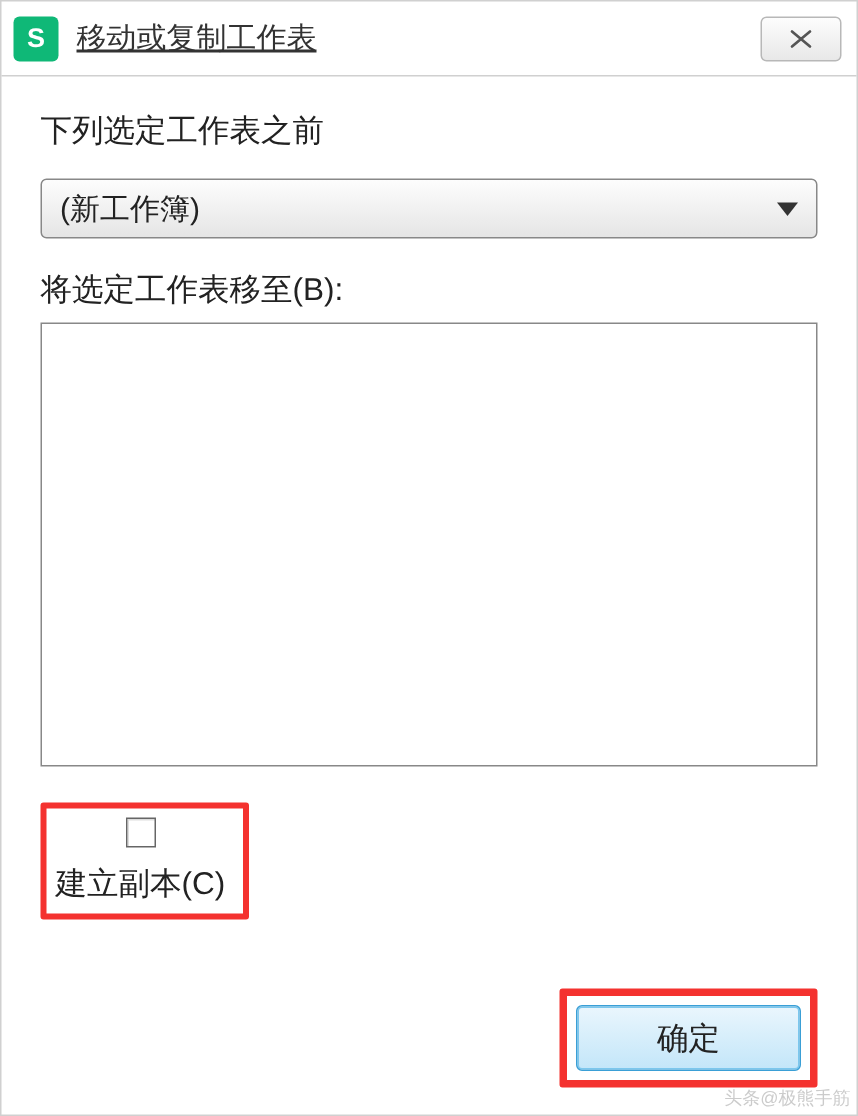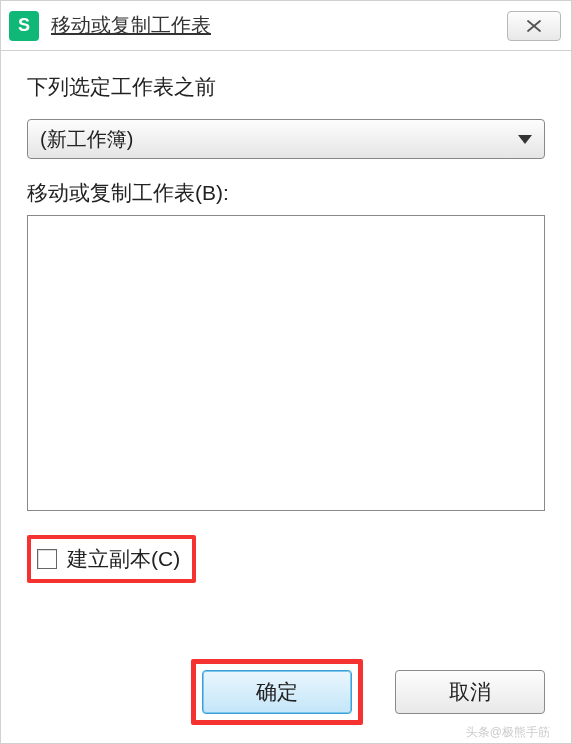--- a/index.html
+++ b/index.html
@@ -98,20 +98,21 @@
       border: 1px solid #888;
       background: #fff;
       margin-bottom: 24px;
     }
     .checkbox-row {
       display: flex;
       align-items: center;
       gap: 10px;
       padding: 6px 4px;
       width: fit-content;
+      flex-direction: column;
     }
     .hl-red {
       border: 4px solid #f4322f;
       border-radius: 2px;
       padding: 6px 12px 6px 6px;
     }
     .chk {
       width: 20px;
       height: 20px;
       border: 1px solid #666;
@@ -146,21 +147,21 @@
       box-shadow: 0 0 0 1px #7cc7ed inset;
     }
     .ok-wrap {
       border: 5px solid #f4322f;
       padding: 6px;
       border-radius: 2px;
     }
     .watermark {
       position: absolute;
       bottom: 2px;
-      right: 21px;
+      right: 4px;
       font-size: 12px;
       color: #aaa;
       opacity: 0.6;
     }
   </style>
 </head>
 <body>
 
 <div class="dialog">
 
@@ -177,34 +178,31 @@
   </div>
 
   <div class="body">
     <div class="section-label">下列选定工作表之前</div>
 
     <div class="combo">
       <span class="combo-text">(新工作簿)</span>
       <span class="combo-arrow"></span>
     </div>
 
-    <div class="field-label">移动或复制工作表(B):</div>
+    <div class="field-label">将选定工作表移至(B):</div>
     <div class="listbox"></div>
 
     <div class="checkbox-row hl-red">
       <div class="chk"></div>
       <span class="chk-label">建立副本(C)</span>
     </div>
   </div>
 
   <div class="button-row">
     <div class="ok-wrap">
       <div class="btn primary">
         <span>确定</span>
       </div>
     </div>
-    <div class="btn">
-      <span>取消</span>
-    </div>
   </div>
 
   <div class="watermark">头条@极熊手筋</div>
 </div>
 
 </body></html>

